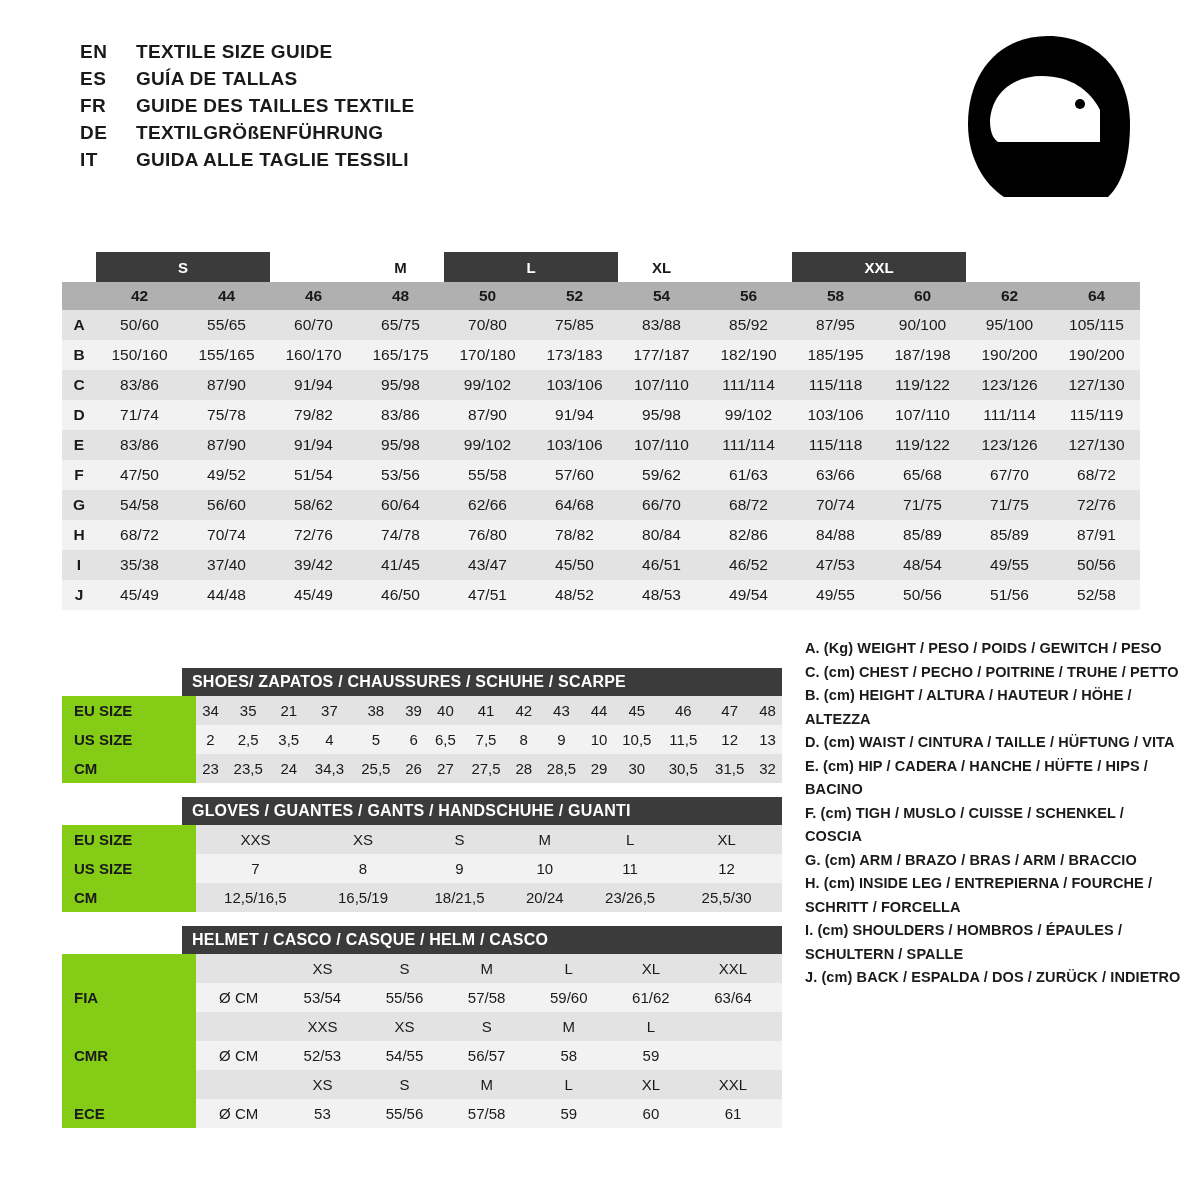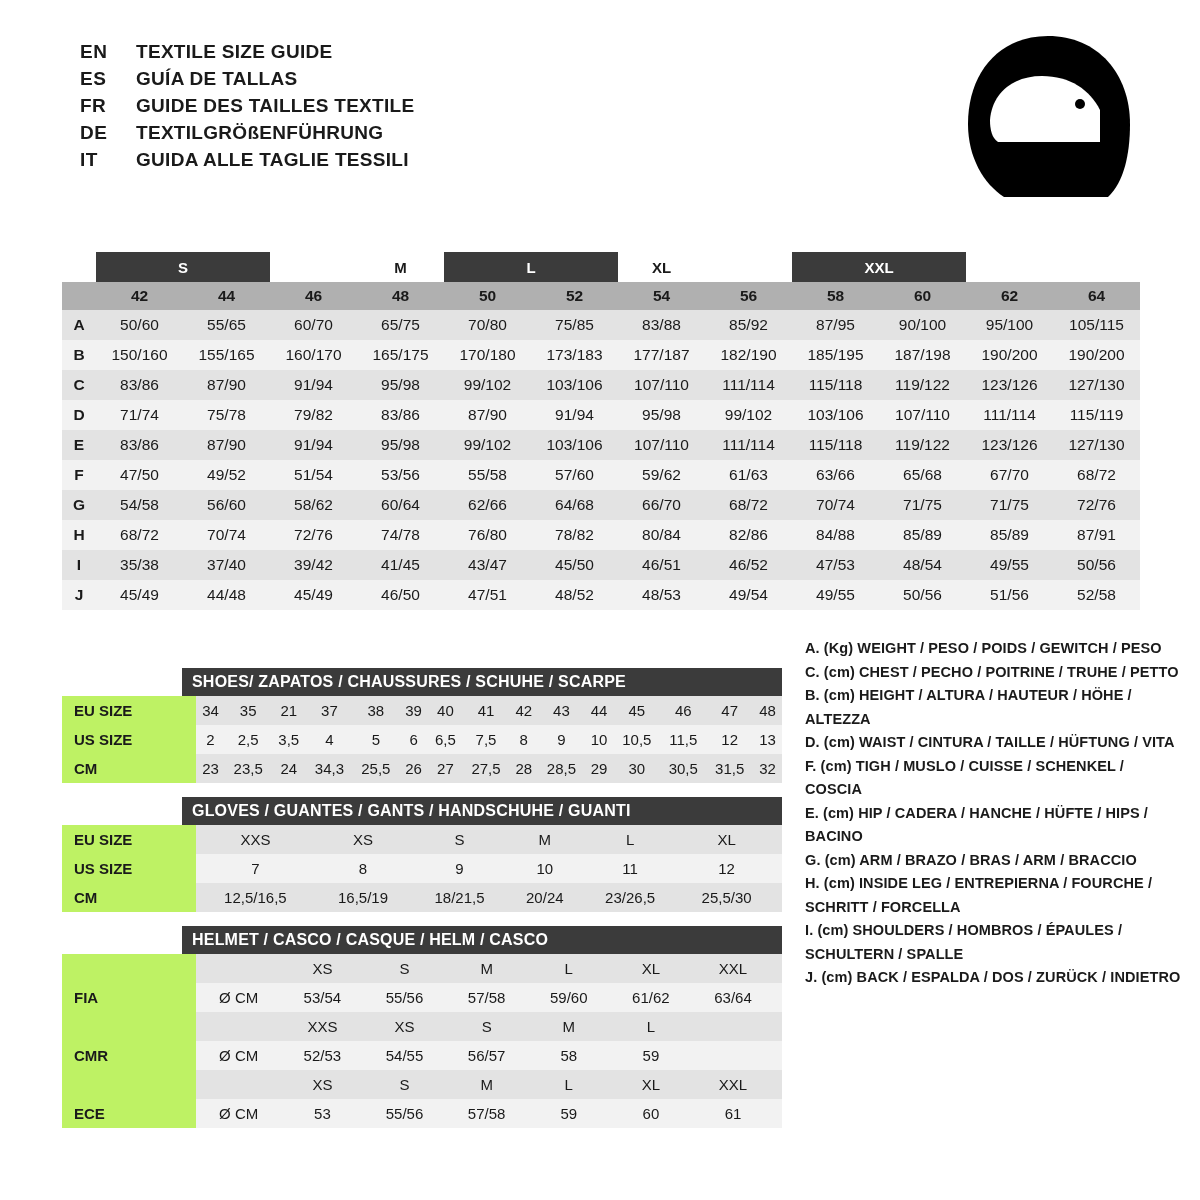--- a/index.html
+++ b/index.html
@@ -118,21 +118,21 @@
   .sub-table td.lbl {
     width: 120px;
     text-align: left;
     padding-left: 12px;
     font-weight: bold;
     background: #ffffff;
   }
   .sub-table tr.s-odd td { background: #e3e3e3; }
   .sub-table tr.s-even td { background: #f2f2f2; }
   .sub-table tr.s-odd td.lbl,
-  .sub-table tr.s-even td.lbl { background: #bef264; }
+  .sub-table tr.s-even td.lbl { background: #84cc16; }
 
   .block { }
 
   
   #legend {
     position: absolute;
     left: 805px;
     top: 637px;
     width: 380px;
     font-size: 14.5px;
@@ -535,19 +535,19 @@
       </tbody>
     </table>
   </div>
 </div>
 
 <div id="legend">
   <div>A. (Kg) WEIGHT / PESO / POIDS / GEWITCH / PESO</div>
   <div>C. (cm) CHEST / PECHO / POITRINE / TRUHE / PETTO</div>
   <div>B. (cm) HEIGHT / ALTURA / HAUTEUR / HÖHE / ALTEZZA</div>
   <div>D. (cm) WAIST / CINTURA / TAILLE / HÜFTUNG / VITA</div>
+  <div>E. (cm) HIP / CADERA / HANCHE / HÜFTE / HIPS / BACINO</div>
   <div>F. (cm) TIGH / MUSLO / CUISSE / SCHENKEL / COSCIA</div>
-  <div>E. (cm) HIP / CADERA / HANCHE / HÜFTE / HIPS / BACINO</div>
   <div>G. (cm) ARM / BRAZO / BRAS / ARM / BRACCIO</div>
   <div>H. (cm) INSIDE LEG / ENTREPIERNA / FOURCHE / SCHRITT / FORCELLA</div>
   <div>I. (cm) SHOULDERS / HOMBROS / ÉPAULES / SCHULTERN / SPALLE</div>
   <div>J. (cm) BACK / ESPALDA / DOS / ZURÜCK / INDIETRO</div>
 </div>
 
 </body></html>

